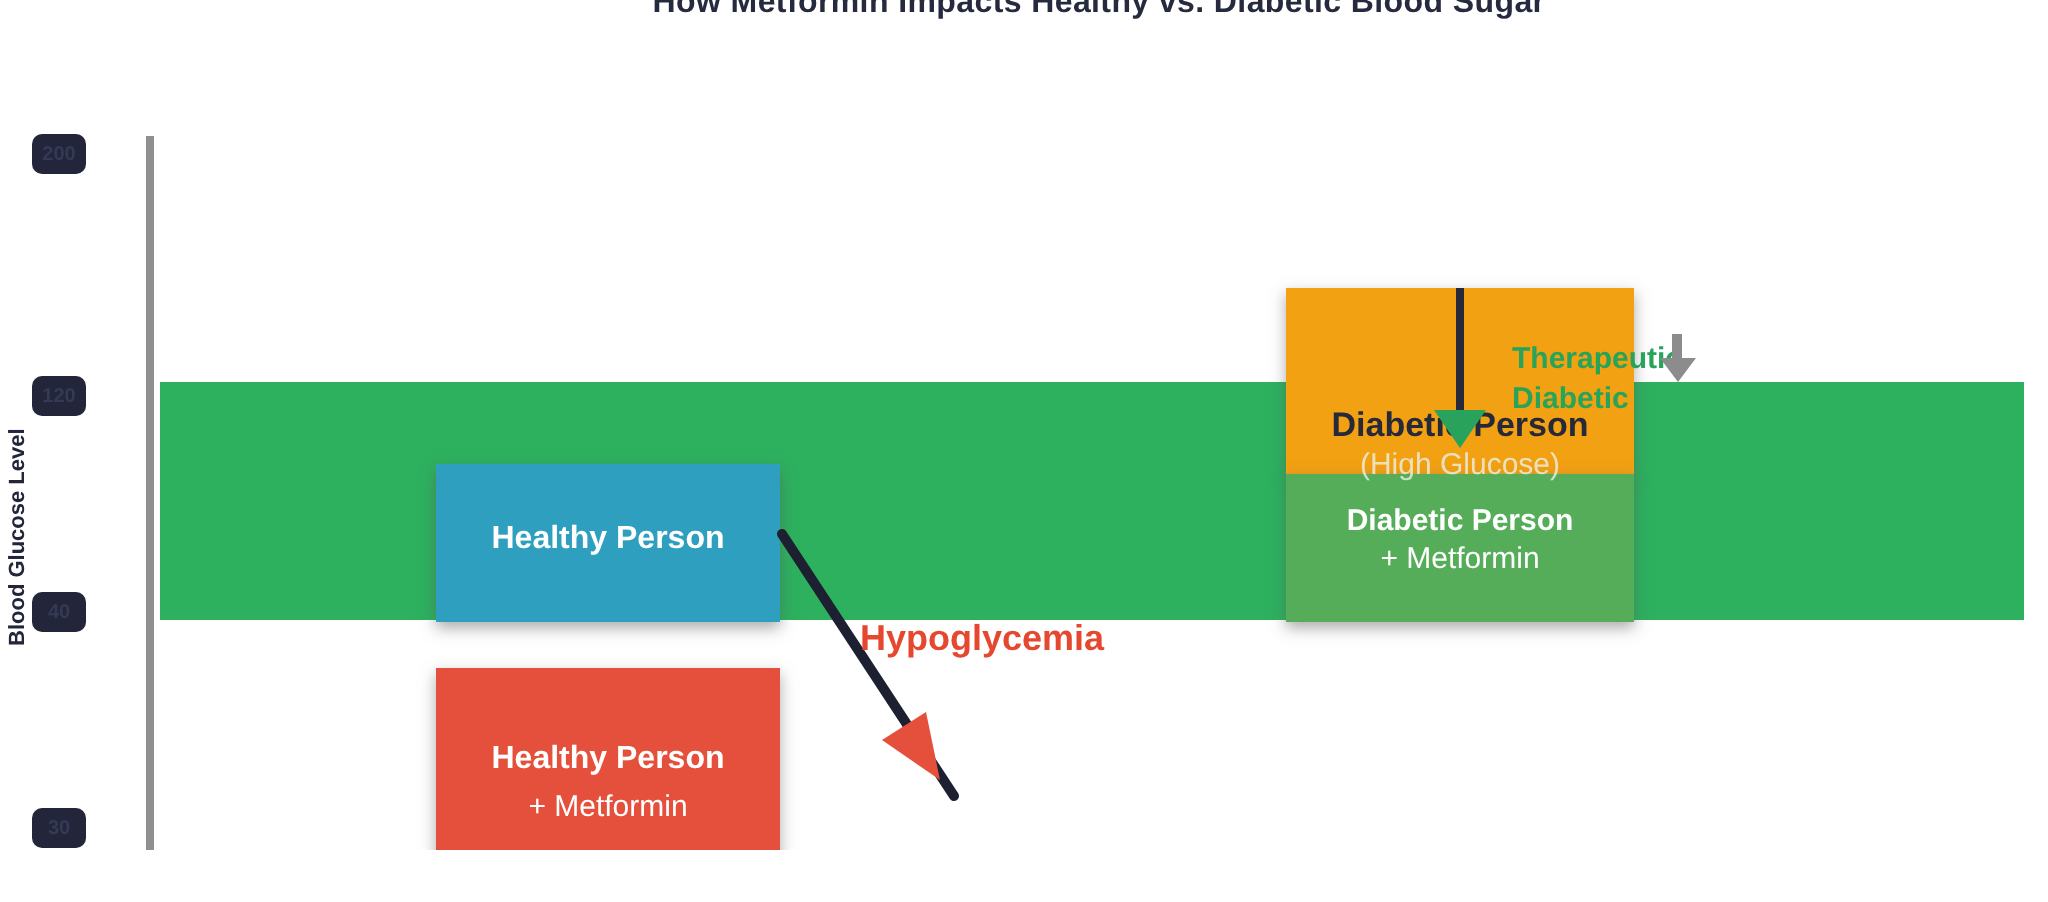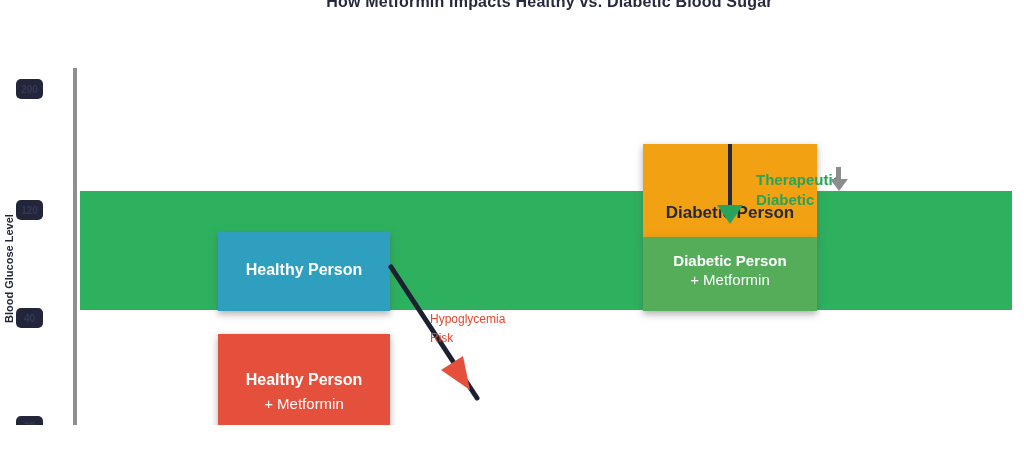--- a/index.html
+++ b/index.html
@@ -14,21 +14,21 @@
     left:75px;right:0;top:-7px;text-align:center;
     font-size:16px;font-weight:bold;color:#262a3e;letter-spacing:.2px;
   }
   
   .y-axis{left:73px;top:68px;width:4px;height:380px;background:#8f8f8f;z-index:5;}
   .x-axis{left:78px;right:0;top:444px;height:7px;background:#26293a;z-index:6;}
   
   .tick{
     left:16px;width:27px;height:20px;border-radius:5px;background:#23263a;
     color:#343a55;font-size:10px;font-weight:bold;display:flex;
-    align-items:center;justify-content:center;z-index:4;margin-top:12px;
+    align-items:center;justify-content:center;z-index:4;
   }
   .y-title{
     left:3px;top:323px;transform:rotate(-90deg);transform-origin:0 0;
     font-size:11px;font-weight:bold;color:#23263a;white-space:nowrap;z-index:4;
   }
   
   .band{left:80px;top:191px;width:932px;height:119px;background:#2db15f;z-index:1;}
   
   .box{z-index:2;box-shadow:0 3px 7px rgba(90,90,90,0.5);}
   .box-healthy{left:218px;top:232px;width:172px;height:79px;background:#2e9fbe;}
@@ -51,21 +51,21 @@
     border-top:19px solid #29a35c;}
   .tb-label{left:756px;top:170px;width:84px;font-size:15px;font-weight:bold;
     color:#27a45a;line-height:20px;z-index:6;}
   
   .gray-stem{left:836px;top:167px;width:5px;height:13px;background:#8c8c8c;z-index:6;}
   .gray-head{left:830px;top:179px;width:0;height:0;z-index:6;
     border-left:9px solid transparent;border-right:9px solid transparent;
     border-top:12px solid #8c8c8c;}
   
   .hg-svg{left:0;top:0;width:1024px;height:451px;z-index:5;pointer-events:none;}
-  .hg-label{left:430px;top:310px;width:100px;font-size:12px;font-weight:normal;
+  .hg-label{left:430px;top:310px;width:100px;font-size:18px;font-weight:bold;
     color:#e6472f;line-height:19px;z-index:6;}
 </style>
 </head>
 <body>
 
 <div id="stage">
 
   <div class="abs chart-title">How Metformin Impacts Healthy vs. Diabetic Blood Sugar</div>
 
   <div class="abs y-title">Blood Glucose Level</div>
@@ -81,36 +81,36 @@
 
   <div class="abs box box-healthy"></div>
   <div class="abs box-label bold lbl-healthy">Healthy Person</div>
 
   <div class="abs box box-healthy-met"></div>
   <div class="abs box-label bold lbl-healthy-met1">Healthy Person</div>
   <div class="abs box-label lbl-healthy-met2">+ Metformin</div>
 
   <div class="abs box box-diabetic"></div>
   <div class="abs box-label bold lbl-diabetic1">Diabetic Person</div>
+  <div class="abs box-label lbl-diabetic2">(High Glucose)</div>
 
   <div class="abs box box-diabetic-met"></div>
   <div class="abs box-label bold lbl-diabetic-met1">Diabetic Person</div>
   <div class="abs box-label lbl-diabetic-met2">+ Metformin</div>
 
   <div class="abs tb-stem"></div>
   <div class="abs tb-head"></div>
   <div class="abs tb-label">
     <div>Therapeutic</div>
     <div>Diabetic</div>
   </div>
   <div class="abs gray-stem"></div>
   <div class="abs gray-head"></div>
 
   <svg class="abs hg-svg" viewBox="0 0 1024 451">
     <line x1="391" y1="267" x2="477" y2="398" stroke="#1d2030" stroke-width="5" stroke-linecap="round"></line>
     <polygon points="470,390 441,370 463,356" fill="#e5503c"></polygon>
   </svg>
   <div class="abs hg-label">
     <div>Hypoglycemia</div>
-    <div>Risk</div>
   </div>
 
 </div>
 
 </body></html>

